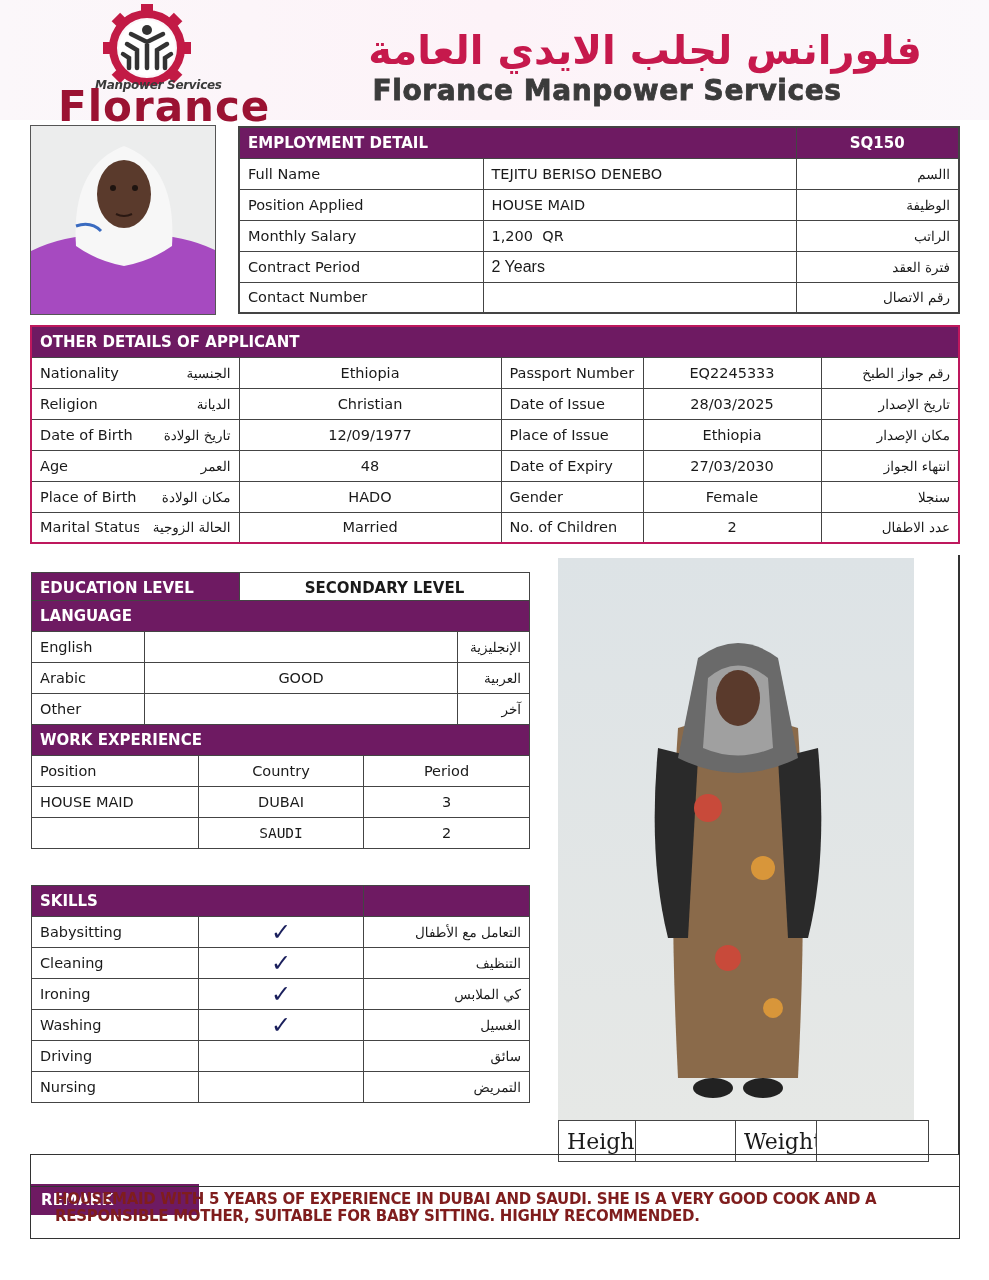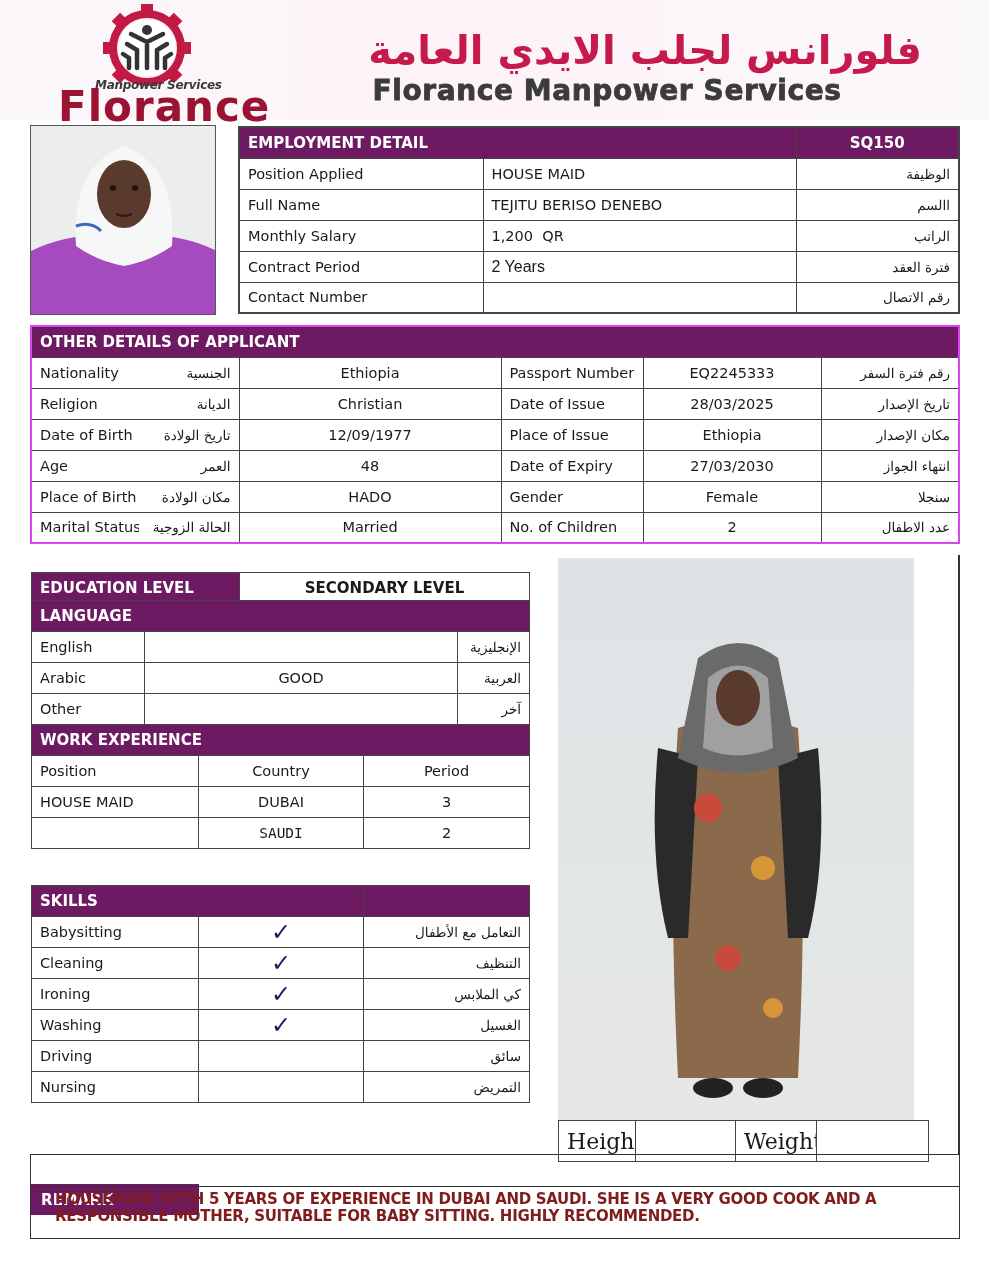--- a/index.html
+++ b/index.html
@@ -23,21 +23,21 @@
   #photo-large { left: 558px; top: 558px; width: 356px; height: 562px; background: #dfe4e6; overflow: hidden; }
 
   
   table { border-collapse: collapse; position: absolute; table-layout: fixed; }
   td { border: 1px solid #444; font-size: 14.5px; height: 31px; padding: 0 8px; white-space: nowrap; overflow: hidden; }
   td.c { text-align: center; }
   td.ar { text-align: right; direction: rtl; font-family: "DejaVu Serif", serif; font-size: 13.5px; }
   td.hdrcell { background: #6e1a62; color: #fff; font-weight: bold; font-size: 15px; }
 
   #emp { left: 238px; top: 126px; width: 720px; border: 2px solid #444; }
-  #other { left: 30px; top: 325px; width: 928px; border: 2px solid #d946ef; padding-left: 13px; }
+  #other { left: 30px; top: 325px; width: 928px; border: 2px solid #be185d; padding-left: 13px; }
   #edu { left: 31px; top: 572px; width: 498px; border: 1.5px solid #444; }
   #lang { left: 31px; top: 600px; width: 498px; }
   #skills { left: 31px; top: 885px; width: 498px; }
 
   .tick { color: #1a1f5c; font-size: 24px; font-weight: bold; line-height: 20px; }
 
   
   #hw { left: 558px; top: 1120px; width: 370px; }
   #hw td { font-family: "DejaVu Serif", serif; font-size: 22px; height: 41px; margin-top: 27px; }
 
@@ -97,28 +97,28 @@
       <col style="width:244px">
       <col style="width:313px">
       <col style="width:163px">
     </colgroup>
   <tbody>
       <tr>
     <td colspan="2" class="hdrcell">EMPLOYMENT DETAIL</td>
     <td class="hdrcell c">SQ150</td>
   </tr>
   <tr>
+    <td>Full Name</td>
+    <td>TEJITU BERISO DENEBO</td>
+    <td class="ar">االسم</td>
+  </tr>
+  <tr>
     <td>Position Applied</td>
     <td>HOUSE MAID</td>
     <td class="ar">الوظيفة</td>
-  </tr>
-  <tr>
-    <td>Full Name</td>
-    <td>TEJITU BERISO DENEBO</td>
-    <td class="ar">االسم</td>
   </tr>
   <tr>
     <td>Monthly Salary</td>
     <td style="white-space:pre">1,200  QR</td>
     <td class="ar">الراتب</td>
   </tr>
   <tr>
     <td>Contract Period</td>
     <td style="font-family:'Liberation Sans',sans-serif;font-size:16px">2 Years</td>
     <td class="ar">فترة العقد</td>
@@ -143,21 +143,21 @@
   <tbody>
       <tr>
     <td colspan="6" class="hdrcell">OTHER DETAILS OF APPLICANT</td>
   </tr>
   <tr>
     <td style="border-right:none">Nationality</td>
     <td class="ar" style="border-left:none">الجنسية</td>
     <td class="c">Ethiopia</td>
     <td>Passport Number</td>
     <td class="c">EQ2245333</td>
-    <td class="ar">رقم فترة السفر</td>
+    <td class="ar">رقم جواز الطبخ</td>
   </tr>
   <tr>
     <td style="border-right:none">Religion</td>
     <td class="ar" style="border-left:none">الديانة</td>
     <td class="c">Christian</td>
     <td>Date of Issue</td>
     <td class="c">28/03/2025</td>
     <td class="ar">تاريخ الإصدار</td>
   </tr>
   <tr>

